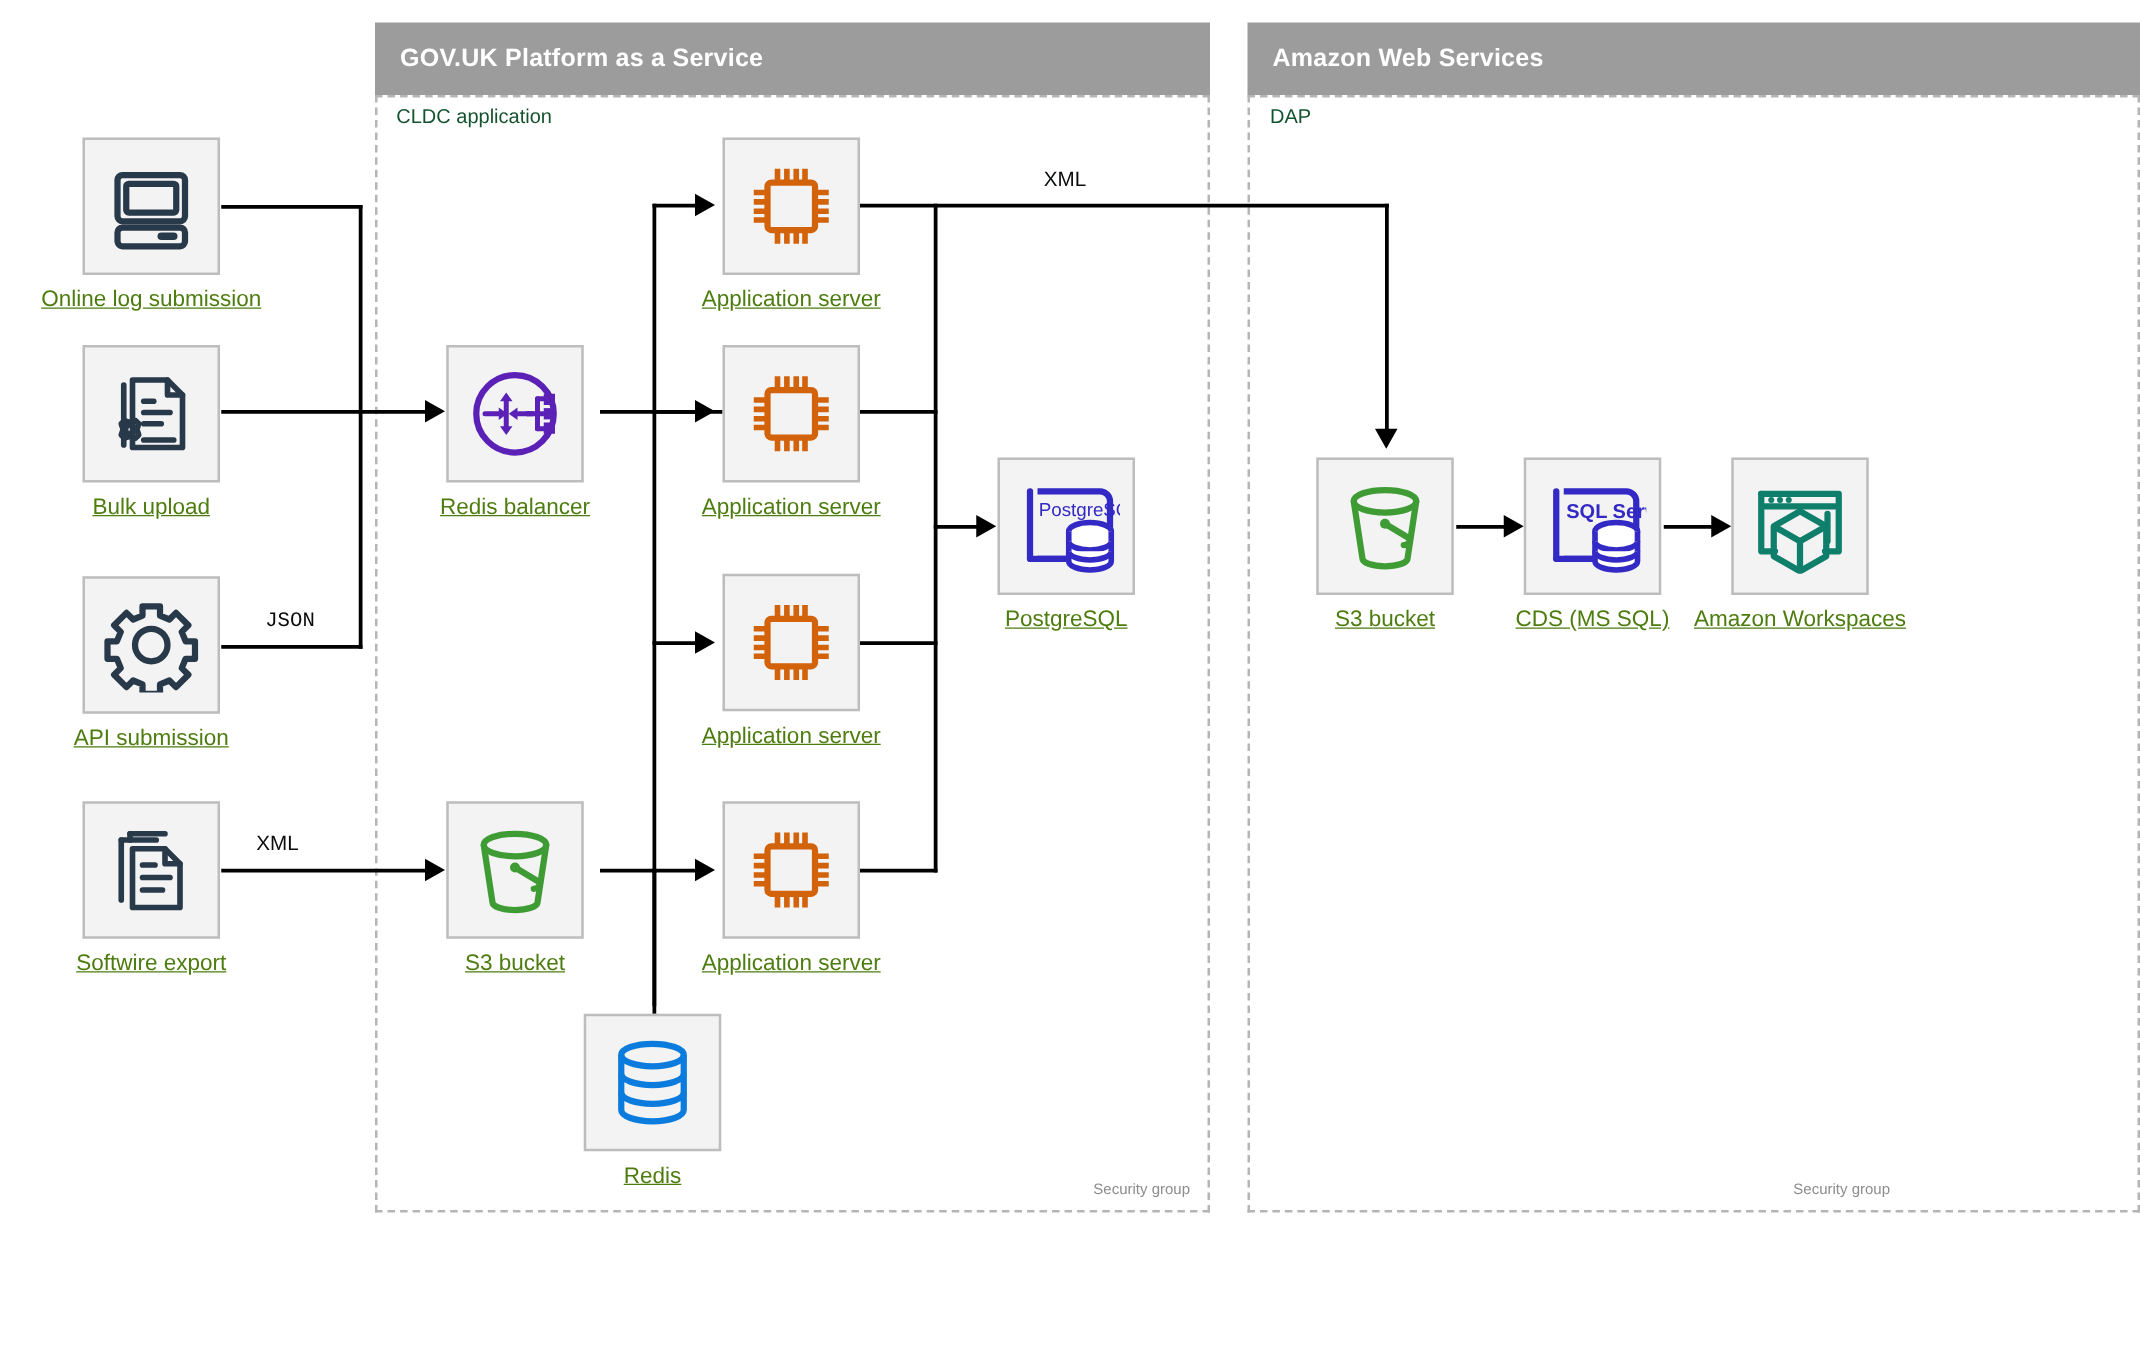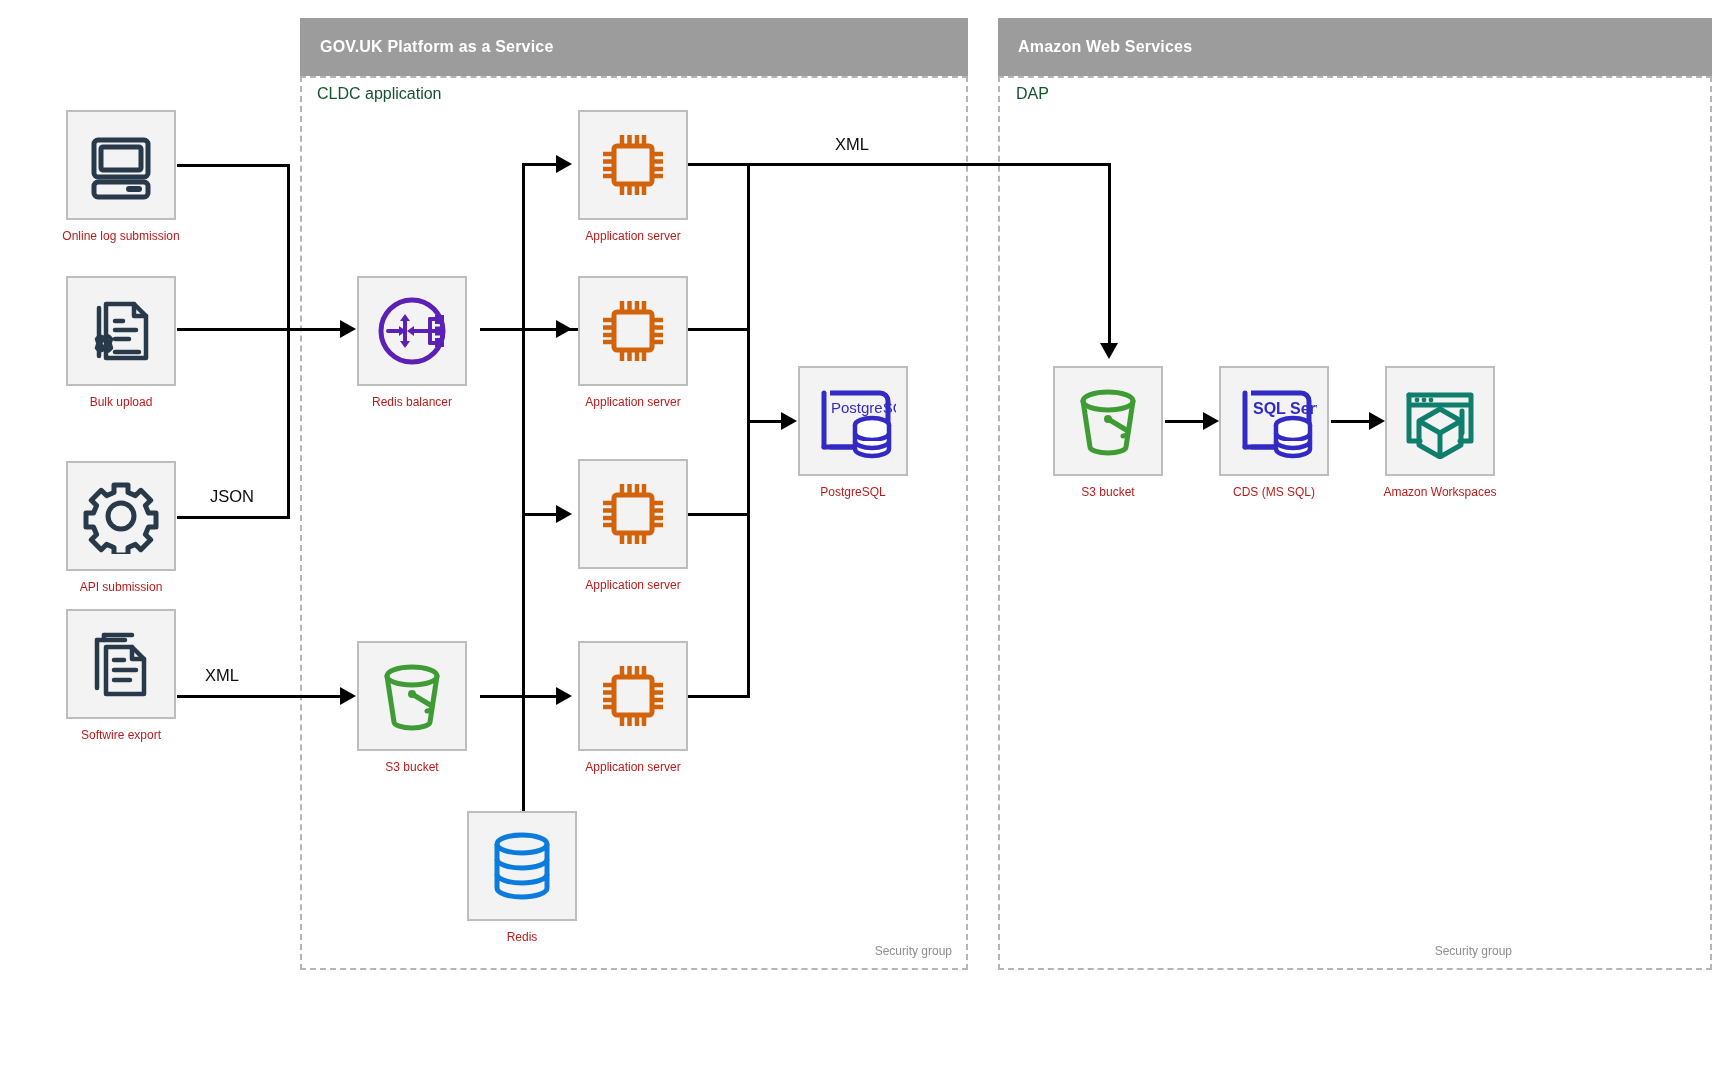--- a/index.html
+++ b/index.html
@@ -2,42 +2,42 @@
 <html><head>
 <meta charset="utf-8">
 <style>
   html,body{margin:0;padding:0;background:#ffffff;}
   body{font-family:"Liberation Sans",sans-serif;}
   #canvas{position:relative;width:1712px;height:1082px;background:#fff;overflow:hidden;}
 
   
   .group-header{
     position:absolute;background:#9c9c9c;color:#fff;
-    font-size:16px;font-weight:bold;letter-spacing:.2px;
+    font-size:20px;font-weight:bold;letter-spacing:.2px;
     display:flex;align-items:center;padding-left:20px;box-sizing:border-box;
   }
   .group-box{
     position:absolute;border:2px dashed #b5b5b5;box-sizing:border-box;background:transparent;
   }
   .group-sublabel{
     position:absolute;font-size:16px;font-weight:normal;color:#14532d;
   }
   .security-label{
     position:absolute;font-size:12px;color:#8d8d8d;text-align:right;
   }
 
   
   .node{position:absolute;}
   .node .box{
     width:100%;height:100%;background:#f3f3f3;border:2px solid #bdbdbd;
     box-sizing:border-box;display:flex;align-items:center;justify-content:center;
   }
   .node .caption{
     position:absolute;left:50%;transform:translateX(-50%);
-    top:calc(100% + 9px);white-space:nowrap;font-size:12px;color:#b91c1c;
+    top:calc(100% + 9px);white-space:nowrap;font-size:18px;color:#4d7c0f;text-decoration:underline;
   }
   .node svg{display:block;}
 
   
   .edge{position:absolute;background:#000;}
   .h{height:3px;}
   .v{width:3px;}
   .arrow{position:absolute;width:0;height:0;}
   .arrow.right{
     border-top:9px solid transparent;border-bottom:9px solid transparent;
@@ -68,21 +68,21 @@
     <span>Amazon Web Services</span>
   </div>
   <div class="group-box" style="left:998px;top:76px;width:714px;height:894px;"></div>
   <div class="group-sublabel" style="left:1016px;top:85px;">DAP</div>
   <div class="security-label" style="left:1260px;top:944px;width:252px;">Security group</div>
 
   <div class="edge h" style="left:177px;top:164px;width:113px;"></div>
   <div class="edge v" style="left:287px;top:164px;height:355px;"></div>
 
   <div class="edge h" style="left:177px;top:516px;width:113px;"></div>
-  <div class="edge-label" style="left:232px;top:487px;">JSON</div>
+  <div class="edge-label" style="left:232px;top:487px;font-family:Liberation Mono, monospace;">JSON</div>
 
   <div class="edge h" style="left:177px;top:328px;width:170px;"></div>
   <div class="arrow right" style="left:340px;top:320px;"></div>
 
   <div class="edge h" style="left:480px;top:328px;width:100px;"></div>
   <div class="edge v" style="left:522px;top:163px;height:642px;"></div>
 
   <div class="edge h" style="left:522px;top:163px;width:38px;"></div>
   <div class="arrow right" style="left:556px;top:155px;"></div>
 
@@ -166,21 +166,21 @@
           <g fill="none" stroke="#28394a" stroke-width="5" stroke-linejoin="round">
             <path d="M31 7 h14 v7.5 l7.5 3.1 5.3 -5.3 9.9 9.9 -5.3 5.3 3.1 7.5 h7.5 v14 h-7.5 l-3.1 7.5 5.3 5.3 -9.9 9.9 -5.3 -5.3 -7.5 3.1 v7.5 h-14 v-7.5 l-7.5 -3.1 -5.3 5.3 -9.9 -9.9 5.3 -5.3 -3.1 -7.5 h-7.5 v-14 h7.5 l3.1 -7.5 -5.3 -5.3 9.9 -9.9 5.3 5.3 7.5 -3.1z"></path>
             <circle cx="38" cy="38" r="13"></circle>
           </g>
         </svg>
       </span>
     </div>
     <div class="caption">API submission</div>
   </div>
 
-  <div class="node" style="left:66px;top:609px;width:110px;height:110px;">
+  <div class="node" style="left:66px;top:641px;width:110px;height:110px;">
     <div class="box">
       <span>
         <svg width="74" height="74" viewBox="0 0 74 74">
           <g fill="none" stroke="#28394a" stroke-width="4.5" stroke-linejoin="round" stroke-linecap="round">
             <path d="M13 13 H41"></path>
               <path d="M13 13 V61"></path>
             <path d="M20 8 H48"></path>
               <path d="M20 8 V13"></path>
             <path d="M22 20 H48 L60 32 V67 H22 Z"></path>
             <path d="M48 20 V32 H60"></path>

